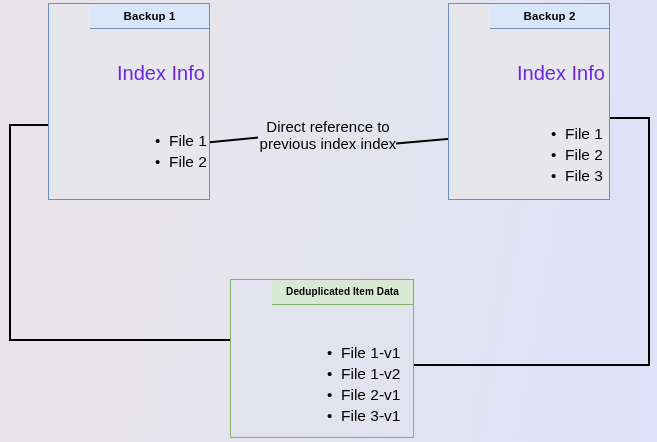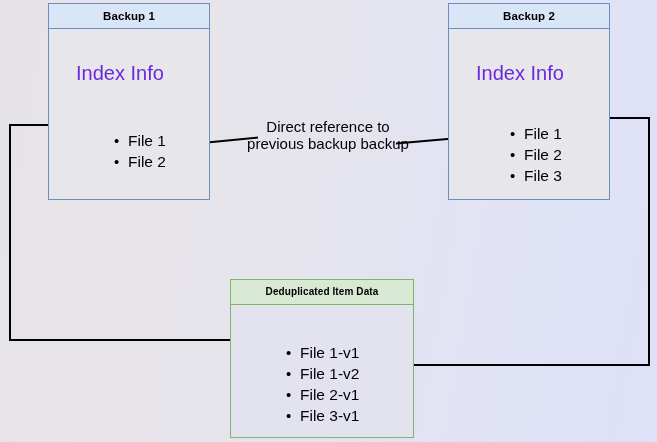--- a/index.html
+++ b/index.html
@@ -25,20 +25,21 @@
     top: 0;
     width: 657px;
     height: 442px;
     overflow: visible;
   }
   .node {
     position: absolute;
     box-sizing: border-box;
     border: 1.3px solid #6c8ebf;
     background: #e7e6eb;
+    padding-left: 41px;
   }
   .node.green {
     border: 1.3px solid #82b366;
     background: #e3e3ef;
   }
   .node-header {
     box-sizing: border-box;
     height: 25px;
     line-height: 24px;
     text-align: center;
@@ -147,16 +148,16 @@
         <li>File 1-v1</li>
         <li>File 1-v2</li>
         <li>File 2-v1</li>
         <li>File 3-v1</li>
       </ul>
     </div>
   </div>
 
   <div id="edge-label">
     <div>Direct reference to</div>
-    <div>previous backup backup</div>
+    <div>previous index index</div>
   </div>
 
 </div>
 
 </body></html>

